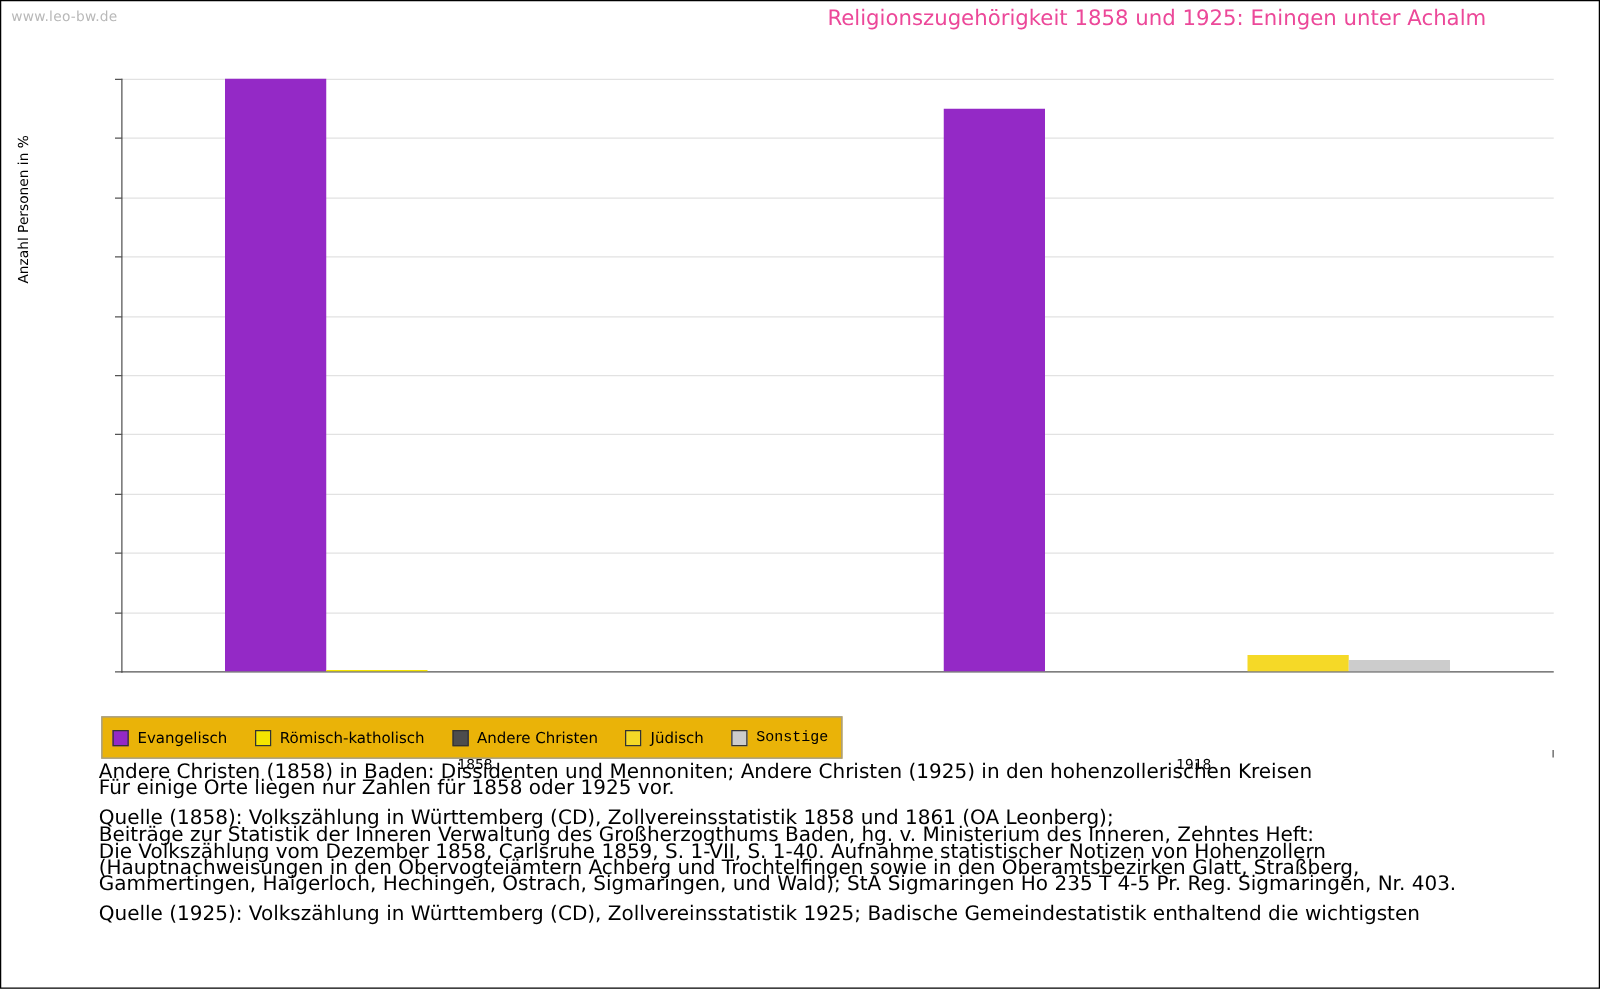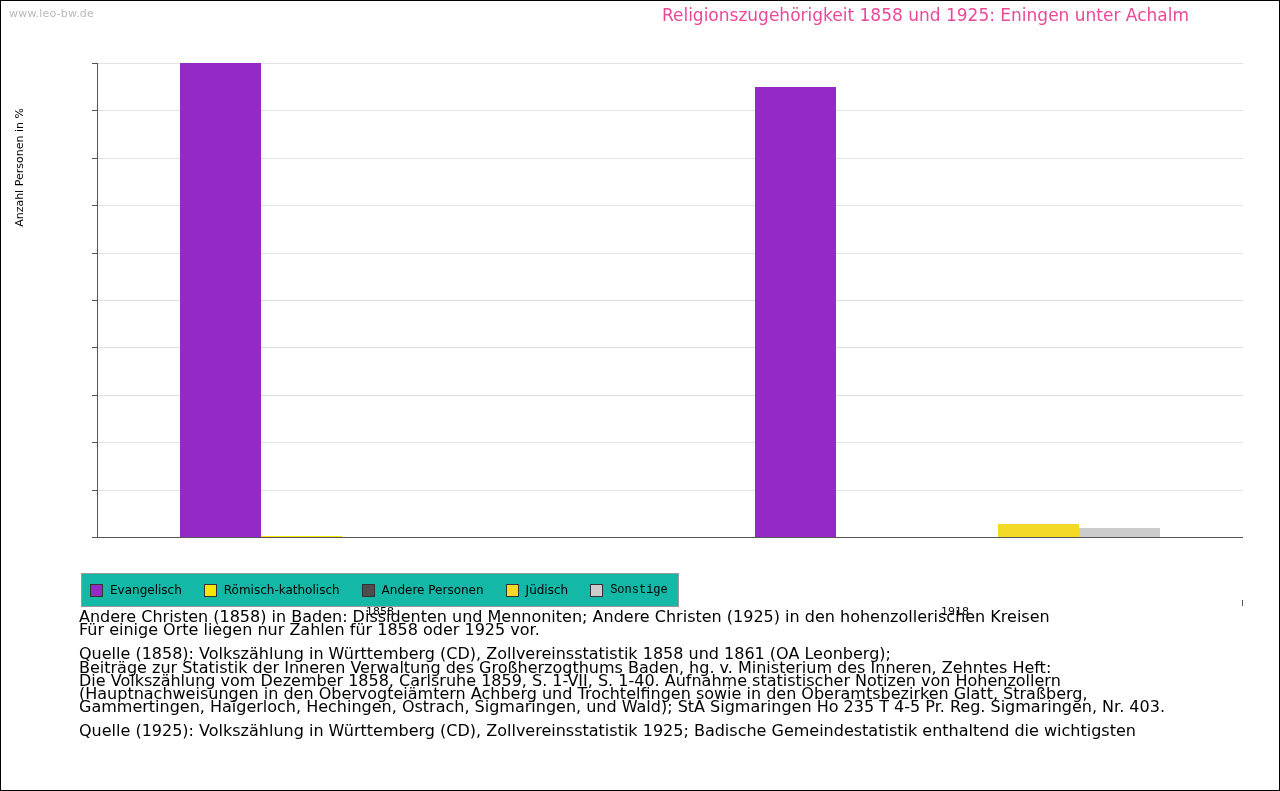--- a/index.html
+++ b/index.html
@@ -92,21 +92,21 @@
   }
   .bar {
     position: absolute;
     bottom: 0;
   }
   .legend {
     position: absolute;
     left: 80px;
     top: 572px;
     border: 1px solid #9a9a9a;
-    background: #14b8a6;
+    background: #eab308;
     padding: 5px 10px 5px 8px;
     display: inline-flex;
     align-items: center;
     gap: 0;
     height: 22px;
     box-sizing: content-box;
   }
   .legend-item {
     display: inline-flex;
     align-items: center;
@@ -190,21 +190,21 @@
       <span class="legend-item">
         <span class="legend-swatch" style="background: rgb(148, 41, 198);"></span>
         <span>Evangelisch</span>
       </span>
       <span class="legend-item">
         <span class="legend-swatch" style="background: rgb(245, 229, 0);"></span>
         <span>Römisch-katholisch</span>
       </span>
       <span class="legend-item">
         <span class="legend-swatch" style="background: rgb(77, 77, 77);"></span>
-        <span>Andere Personen</span>
+        <span>Andere Christen</span>
       </span>
       <span class="legend-item">
         <span class="legend-swatch" style="background: rgb(245, 217, 39);"></span>
         <span>Jüdisch</span>
       </span>
       <span class="legend-item">
         <span class="legend-swatch" style="background: rgb(204, 204, 204);"></span>
         <span>Sonstige</span>
       </span>
     </div>

